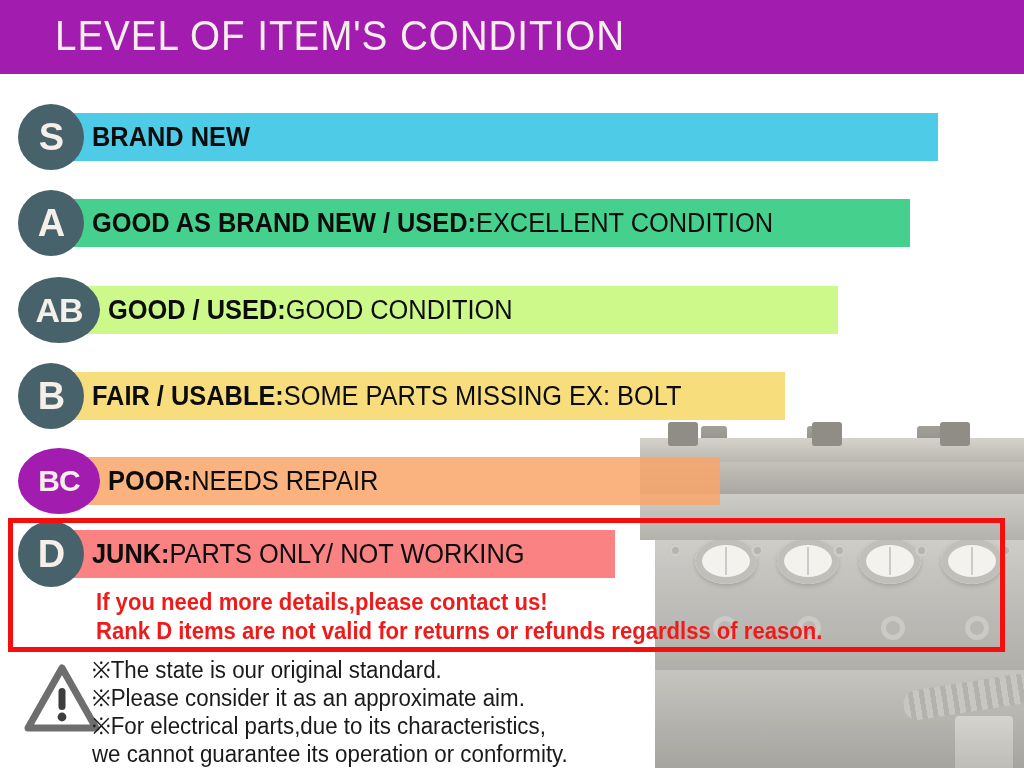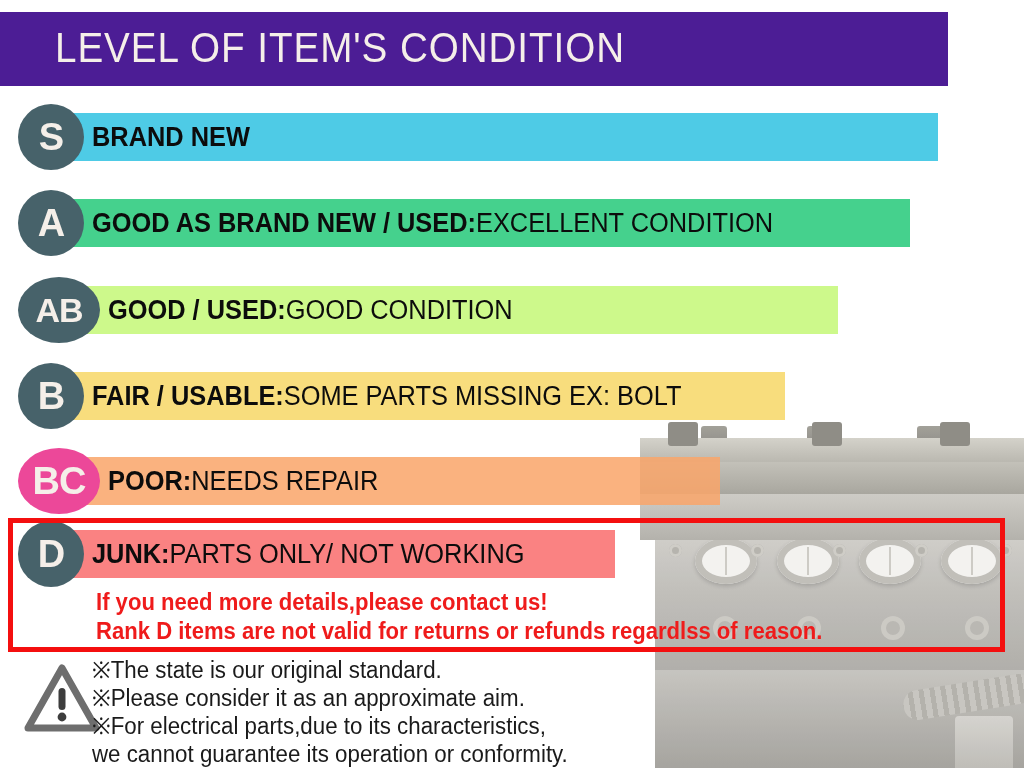--- a/index.html
+++ b/index.html
@@ -128,23 +128,23 @@
     top: 420px;
     width: 384px;
     height: 120px;
     z-index: 0;
     overflow: hidden;
   }
 
   
   .header {
     position: absolute;
-    left: 0; top: 12px;
-    width: 948px; height: 74px;
-    background: #4c1d95;
+    left: 0; top: 0;
+    width: 1024px; height: 74px;
+    background: #a21caf;
     z-index: 5;
   }
   .header-title {
     position: absolute;
     left: 55px;
     top: 12px;
     color: #f5efe9;
     font-size: 42px;
     font-weight: 400;
     letter-spacing: 1px;
@@ -323,21 +323,21 @@
     <div class="row" style="left: 18px; top: 372px;">
       <div class="row-bar" style="left: 32px; width: 735px; background: rgb(248, 221, 125);"></div>
       <div class="row-badge" style="width: 66px; background: rgb(71, 98, 106);">B</div>
       <div class="row-text" style="left: 74px;">
         <span class="b">FAIR / USABLE:</span>
         <span class="r"> SOME PARTS MISSING EX: BOLT</span>
       </div>
     </div>
     <div class="row" style="left: 18px; top: 457px;">
       <div class="row-bar" style="left: 32px; width: 670px; background: rgb(249, 165, 106); opacity: 0.86;"></div>
-      <div class="row-badge" style="width: 82px; background: #ec4899; font-size: 38px;">BC</div>
+      <div class="row-badge" style="width: 82px; background: #a21caf; font-size: 30px;">BC</div>
       <div class="row-text" style="left: 90px;">
         <span class="b">POOR:</span>
         <span class="r"> NEEDS REPAIR</span>
       </div>
     </div>
     <div class="row" style="left: 18px; top: 530px;">
       <div class="row-bar" style="left: 32px; width: 565px; background: rgb(249, 110, 110); opacity: 0.86;"></div>
       <div class="row-badge" style="width: 66px; background: rgb(71, 98, 106);">D</div>
       <div class="row-text" style="left: 74px;">
         <span class="b">JUNK:</span>

